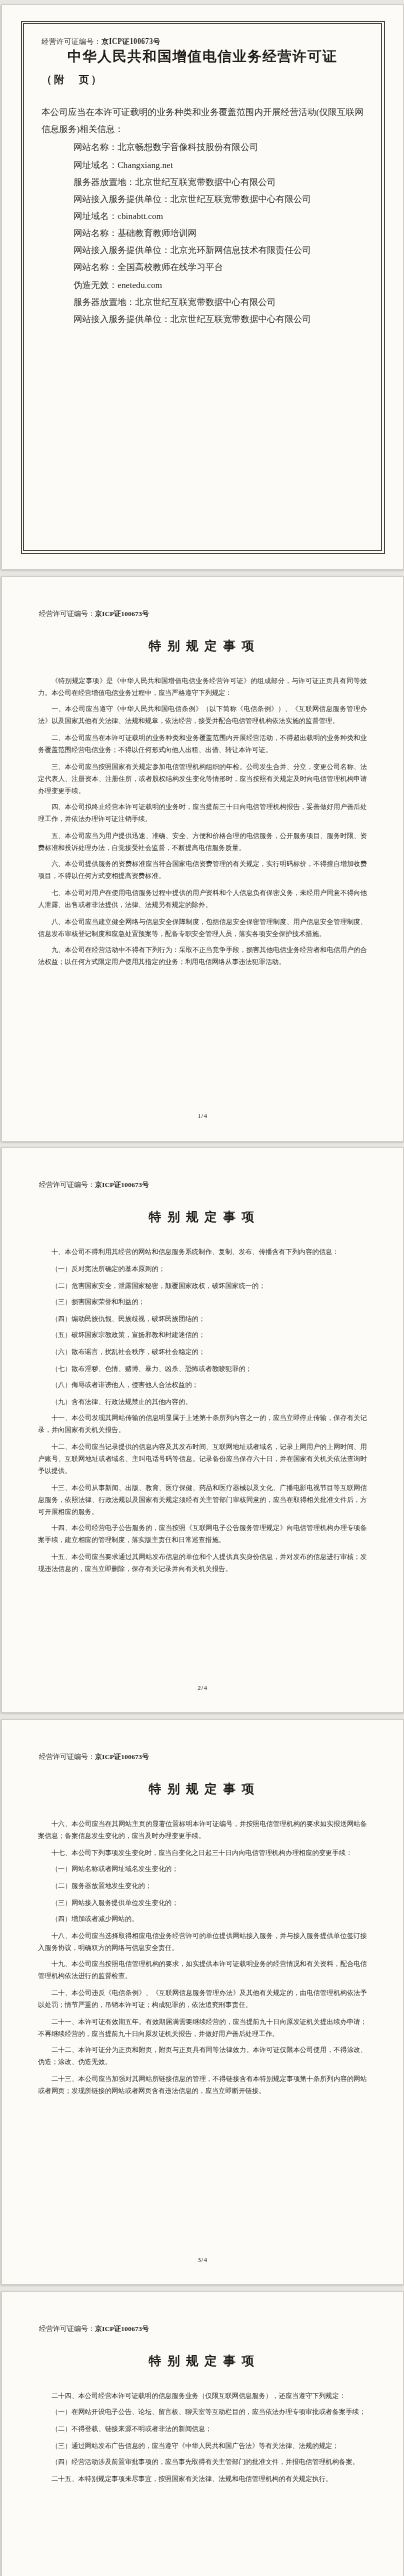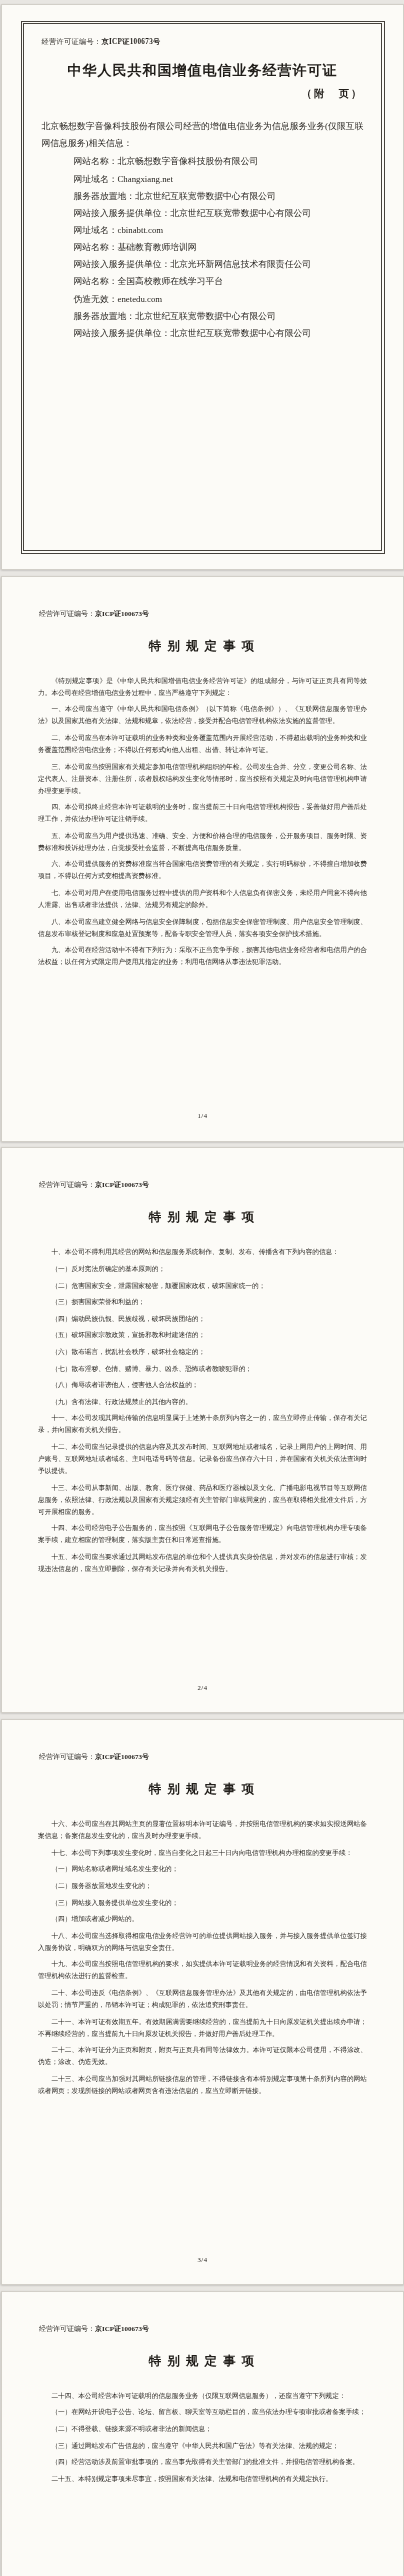--- a/index.html
+++ b/index.html
@@ -28,29 +28,29 @@
   }
   .frame-inner {
     position:absolute;
     inset:1.5px;
     border:0.5px solid #46423c;
     padding:13.4px 17.5px;
   }
   .license-no { font-size:7.2px; letter-spacing:0.3px; }
   .license-no .lic-num { font-weight:bold; }
   .cover h1 {
-    margin-top:15px;
+    margin-top:1px;
     text-align:center;
     font-size:14px;
     font-weight:bold;
     letter-spacing:1px;
   }
   .cover .subtitle {
     margin-top:6.2px;
-    text-align:right;
+    text-align:left;
     font-size:10.3px;
     font-weight:bold;
     letter-spacing:2.1px;
   }
   .cover-body {
     margin-top:17.5px;
     font-size:8.8px;
     line-height:1.95;
   }
   .cover-body .intro { margin-bottom:1px; text-align:justify; }
@@ -96,21 +96,21 @@
 
   <section class="page cover">
     <div class="frame">
       <div class="frame-inner">
         <div class="license-no">
           <span>经营许可证编号：</span><span class="lic-num">京ICP证100673号</span>
         </div>
         <h1>中华人民共和国增值电信业务经营许可证</h1>
         <div class="subtitle">（附　页）</div>
         <div class="cover-body">
-          <p class="intro">北京畅想数字音像科技股份有限公司经营的增值电信业务为信息服务业务(仅限互联网信息服务)相关信息：</p>
+          <p class="intro">本公司应当在本许可证载明的业务种类和业务覆盖范围内开展经营活动(仅限互联网信息服务)相关信息：</p>
           <div>
               <div class="entry">网站名称：北京畅想数字音像科技股份有限公司</div>
               <div class="entry">网址域名：Changxiang.net</div>
               <div class="entry">服务器放置地：北京世纪互联宽带数据中心有限公司</div>
               <div class="entry">网站接入服务提供单位：北京世纪互联宽带数据中心有限公司</div>
               <div class="entry">网址域名：cbinabtt.com</div>
               <div class="entry">网站名称：基础教育教师培训网</div>
               <div class="entry">网站接入服务提供单位：北京光环新网信息技术有限责任公司</div>
               <div class="entry">网站名称：全国高校教师在线学习平台</div>
               <div class="entry">伪造无效：enetedu.com</div>

